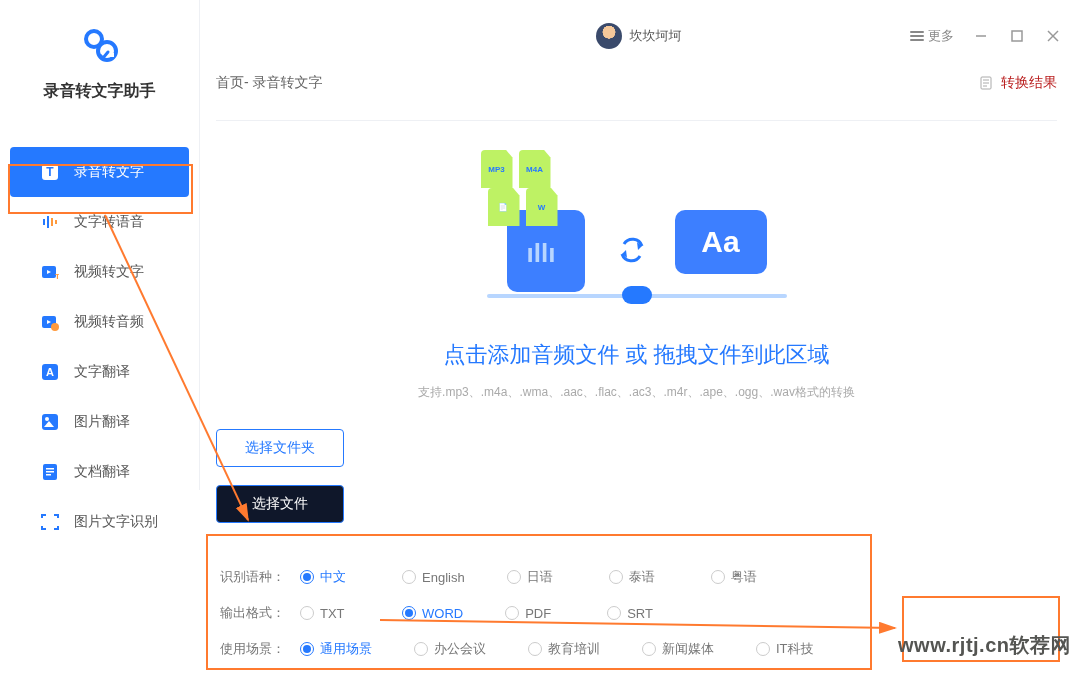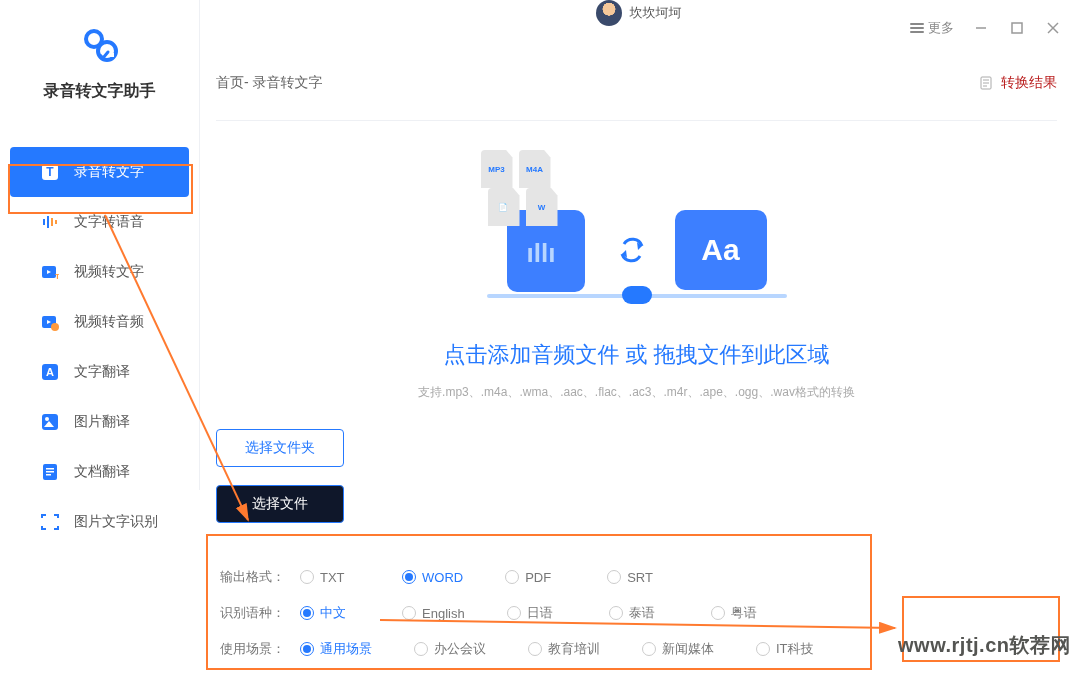--- a/index.html
+++ b/index.html
@@ -10,42 +10,42 @@
   .logo { display: inline-block; width: 40px; height: 40px; position: relative; }
   .logo svg { width: 40px; height: 40px; }
   .app-title { font-size: 16px; font-weight: bold; color: #333; margin-top: 12px; }
   
   .nav { padding-top: 30px; }
   .nav-item { display: flex; align-items: center; height: 50px; padding-left: 40px; cursor: pointer; color: #555; font-size: 14px; }
   .nav-item.active { background: #2579ff; color: #fff; border-radius: 4px; margin: 0 10px; padding-left: 30px; }
   .nav-icon { width: 20px; height: 20px; margin-right: 14px; display: inline-flex; align-items: center; justify-content: center; }
   .nav-icon svg { width: 18px; height: 18px; }
   
-  .header { position: absolute; left: 200px; top: 0; right: 0; height: 56px; display: flex; justify-content: flex-end; padding: 0 15px; }
+  .header { position: absolute; left: 200px; top: 8px; right: 0; height: 56px; display: flex; align-items: center; justify-content: flex-end; padding: 12px 15px; }
   .user-area { position: absolute; left: 50%; transform: translateX(-50%); display: flex; align-items: center; }
   .avatar { width: 26px; height: 26px; border-radius: 50%; overflow: hidden; margin-right: 8px; background: radial-gradient(circle at 50% 35%, #f5c89a 0%, #f5c89a 30%, #3a4a6b 31%, #3a4a6b 100%); }
   .username { font-size: 13px; color: #555; }
   .header-actions { display: flex; align-items: center; gap: 18px; }
   .more-btn { display: flex; align-items: center; font-size: 13px; color: #888; cursor: pointer; }
   .triple-line { margin-right: 4px; display: inline-flex; flex-direction: column; gap: 2px; }
   .triple-line span { width: 14px; height: 2px; background: #888; border-radius: 1px; }
   .win-btn { width: 18px; height: 18px; display: flex; align-items: center; justify-content: center; cursor: pointer; color: #999; }
   
   .breadcrumb-bar { position: absolute; left: 216px; top: 74px; right: 20px; display: flex; justify-content: space-between; align-items: center; font-size: 14px; color: #666; padding-bottom: 28px; border-bottom: 1px solid #eef0f4; }
   .result-link { display: flex; align-items: center; gap: 8px; color: #b91c1c; cursor: pointer; }
   
   .main { position: absolute; left: 216px; top: 110px; right: 20px; bottom: 20px; }
   
   .upload-area { text-align: center; padding: 40px 0 20px 0; }
   .illustration { margin: 0 auto 30px; width: 320px; height: 160px; position: relative; }
   .illus-block { position: absolute; border-radius: 10px; }
   .bl-left { left: 30px; top: 60px; width: 78px; height: 82px; background: #3d7fff; }
   .bl-left-top { left: 30px; top: 22px; width: 78px; height: 38px; display: flex; gap: 6px; justify-content: center; }
-  .tag { width: 32px; height: 38px; background: #e5e5e5; border-radius: 4px 4px 0 0; display: flex; align-items: center; justify-content: center; font-size: 8px; color: #2579ff; font-weight: bold; clip-path: polygon(0 0, 80% 0, 100% 20%, 100% 100%, 0 100%); }
-  .bl-right { right: 30px; top: 60px; width: 92px; height: 80px; background: #3d7fff; display: flex; align-items: center; justify-content: center; font-size: 30px; font-weight: bold; color: #fff; }
+  .tag { width: 32px; height: 38px; background: #bef264; border-radius: 4px 4px 0 0; display: flex; align-items: center; justify-content: center; font-size: 8px; color: #2579ff; font-weight: bold; clip-path: polygon(0 0, 80% 0, 100% 20%, 100% 100%, 0 100%); }
+  .bl-right { right: 30px; top: 60px; width: 92px; height: 64px; background: #3d7fff; display: flex; align-items: center; justify-content: center; font-size: 30px; font-weight: bold; color: #fff; }
   .bl-right-top { right: 30px; top: 22px; width: 92px; height: 38px; display: flex; gap: 6px; justify-content: center; }
   .wave-icon { position: absolute; left: 50px; top: 88px; color: #b8d6ff; font-size: 26px; font-weight: bold; }
   .swap-icon { position: absolute; left: 135px; top: 80px; width: 40px; height: 40px; display: flex; align-items: center; justify-content: center; }
   .base-line { position: absolute; bottom: 8px; left: 0; right: 0; height: 12px; }
   .base-line::before { content: ''; position: absolute; left: 10px; right: 10px; top: 4px; border-top: 4px solid #b8d6ff; border-radius: 3px; }
   .dot { position: absolute; bottom: -2px; left: 50%; transform: translateX(-50%); width: 30px; height: 18px; background: #2579ff; border-radius: 10px; }
   
   .upload-title { font-size: 22px; color: #2579ff; margin-bottom: 14px; }
   .upload-hint { font-size: 12px; color: #aaa; margin-bottom: 28px; }
   .btn-row { display: flex; gap: 18px; justify-content: center; flex-direction: column; }
@@ -246,41 +246,20 @@
     <div class="upload-title">点击添加音频文件 或 拖拽文件到此区域</div>
     <div class="upload-hint">支持.mp3、.m4a、.wma、.aac、.flac、.ac3、.m4r、.ape、.ogg、.wav格式的转换</div>
     <div class="btn-row">
       <div class="btn btn-outline">选择文件夹</div>
       <div class="btn btn-fill">选择文件</div>
     </div>
   </div>
 
   <div class="options">
     <div class="opt-row">
-      <span class="opt-label">输出格式：</span>
-      <div class="opt-items" id="format-items">
-          <div class="opt-item">
-            <span class="radio"></span>
-            <span>TXT</span>
-          </div>
-          <div class="opt-item selected">
-            <span class="radio"></span>
-            <span>WORD</span>
-          </div>
-          <div class="opt-item">
-            <span class="radio"></span>
-            <span>PDF</span>
-          </div>
-          <div class="opt-item">
-            <span class="radio"></span>
-            <span>SRT</span>
-          </div>
-        </div>
-    </div>
-    <div class="opt-row">
       <span class="opt-label">识别语种：</span>
       <div class="opt-items" id="lang-items">
           <div class="opt-item selected">
             <span class="radio"></span>
             <span>中文</span>
           </div>
           <div class="opt-item">
             <span class="radio"></span>
             <span>English</span>
           </div>
@@ -288,20 +267,41 @@
             <span class="radio"></span>
             <span>日语</span>
           </div>
           <div class="opt-item">
             <span class="radio"></span>
             <span>泰语</span>
           </div>
           <div class="opt-item">
             <span class="radio"></span>
             <span>粤语</span>
+          </div>
+        </div>
+    </div>
+    <div class="opt-row">
+      <span class="opt-label">输出格式：</span>
+      <div class="opt-items" id="format-items">
+          <div class="opt-item">
+            <span class="radio"></span>
+            <span>TXT</span>
+          </div>
+          <div class="opt-item selected">
+            <span class="radio"></span>
+            <span>WORD</span>
+          </div>
+          <div class="opt-item">
+            <span class="radio"></span>
+            <span>PDF</span>
+          </div>
+          <div class="opt-item">
+            <span class="radio"></span>
+            <span>SRT</span>
           </div>
         </div>
     </div>
     <div class="opt-row">
       <span class="opt-label">使用场景：</span>
       <div class="opt-items" id="scene-items">
           <div class="opt-item selected">
             <span class="radio"></span>
             <span>通用场景</span>
           </div>

